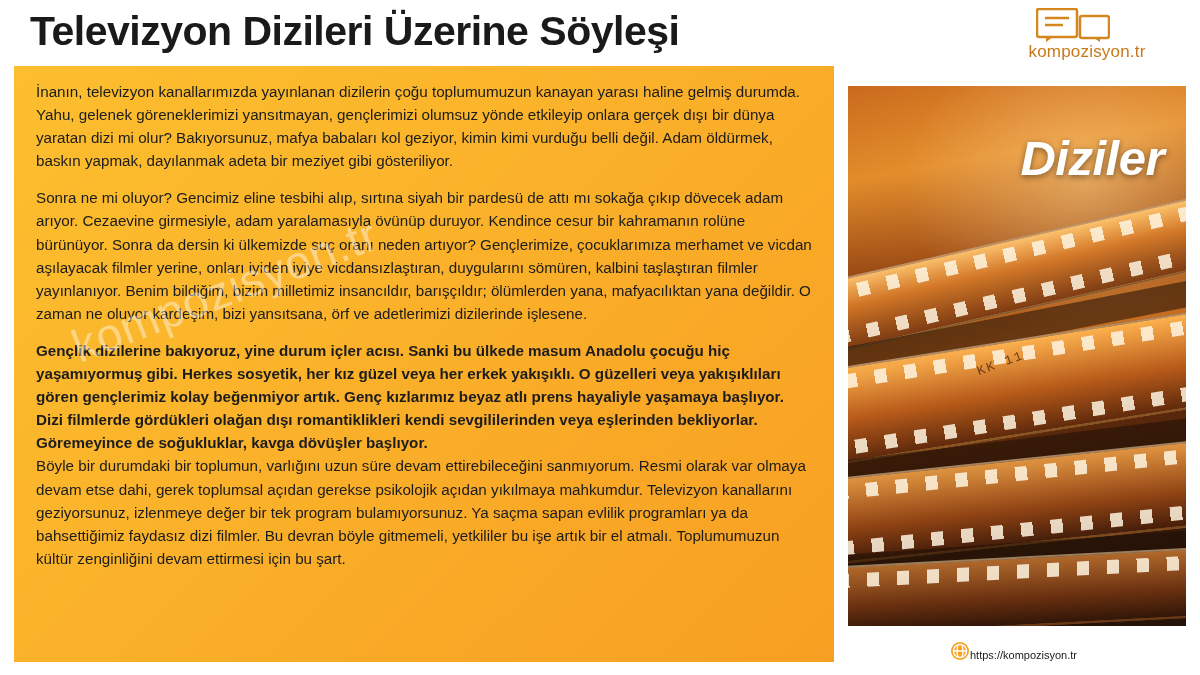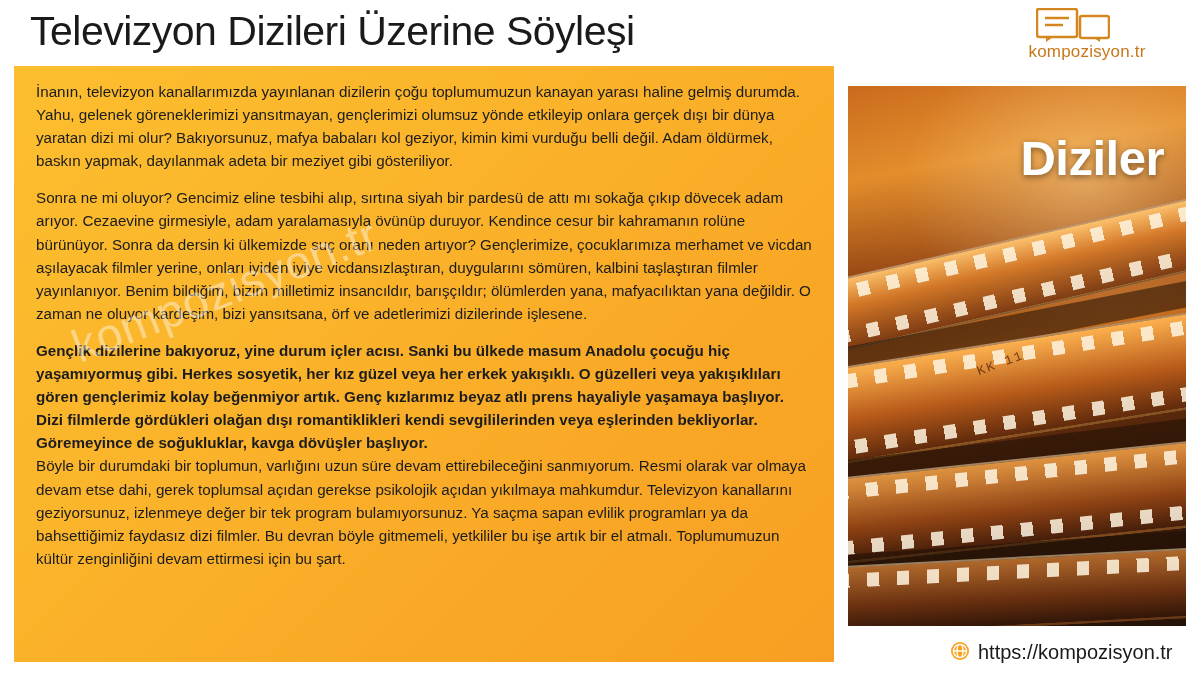--- a/index.html
+++ b/index.html
@@ -18,21 +18,21 @@
     height: 675px;
     background: #ffffff;
   }
 
   
   .page-title {
     position: absolute;
     left: 30px;
     top: 8px;
     font-size: 41px;
-    font-weight: normal;
+    font-weight: bold;
     color: #1a1a1a;
     letter-spacing: -0.5px;
     white-space: nowrap;
   }
 
   .brand {
     position: absolute;
     right: 28px;
     top: 8px;
     width: 170px;
@@ -134,41 +134,42 @@
   .band3 { top: 456px; transform: rotate(-4deg); }
   .img-caption {
     position: absolute;
     right: 22px;
     top: 44px;
     font-size: 49px;
     font-weight: bold;
     color: #ffffff;
     text-shadow: 0 2px 6px rgba(0,0,0,0.45);
     letter-spacing: -0.5px;
+    font-style: italic;
   }
   .img-code {
     position: absolute;
     left: 128px;
     top: 270px;
     font-size: 13px;
     color: rgba(70,32,10,0.75);
     transform: rotate(-20deg);
     font-family: "Liberation Mono", monospace;
     letter-spacing: 2px;
   }
 
   
   .footer-url {
     position: absolute;
     left: 950px;
     top: 641px;
     display: flex;
-    align-items: flex-start;
-    gap: 8px;
-    font-size: 20px;
+    align-items: flex-end;
+    gap: 0;
+    font-size: 11px;
     color: #1a1a1a;
   }
   .globe-icon { width: 20px; height: 20px; display: block; }
 </style>
 </head>
 <body>
 
 <div id="page">
 
   <div class="page-title">Televizyon Dizileri Üzerine Söyleşi</div>

